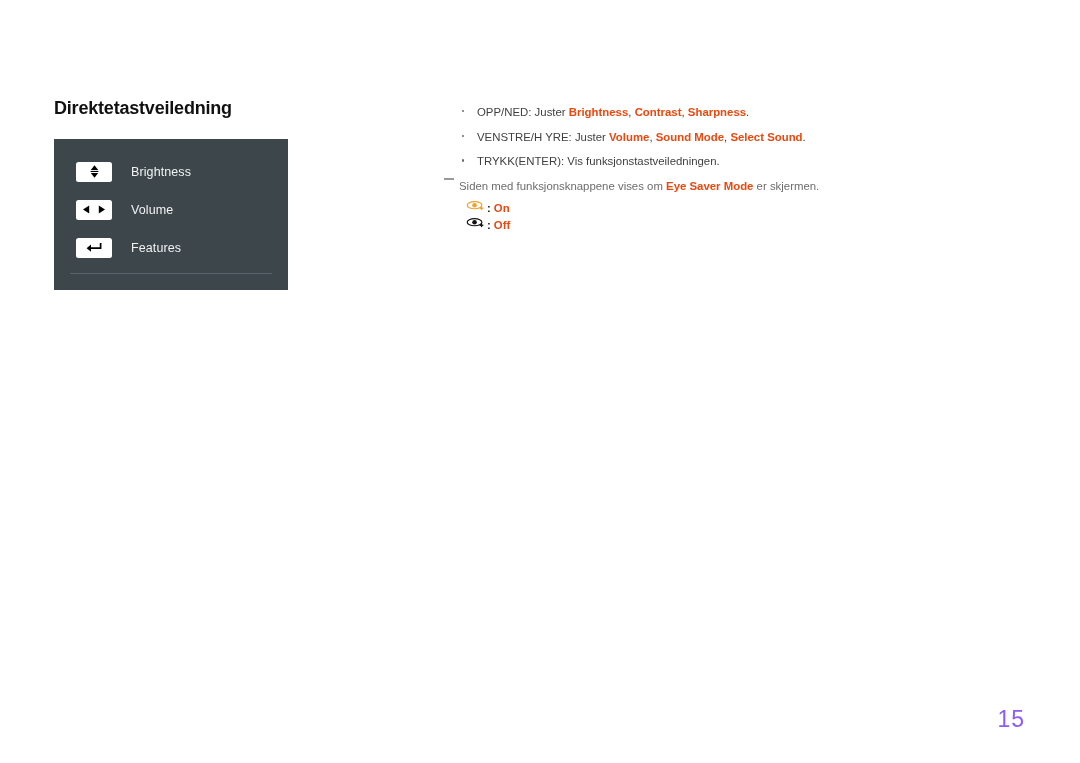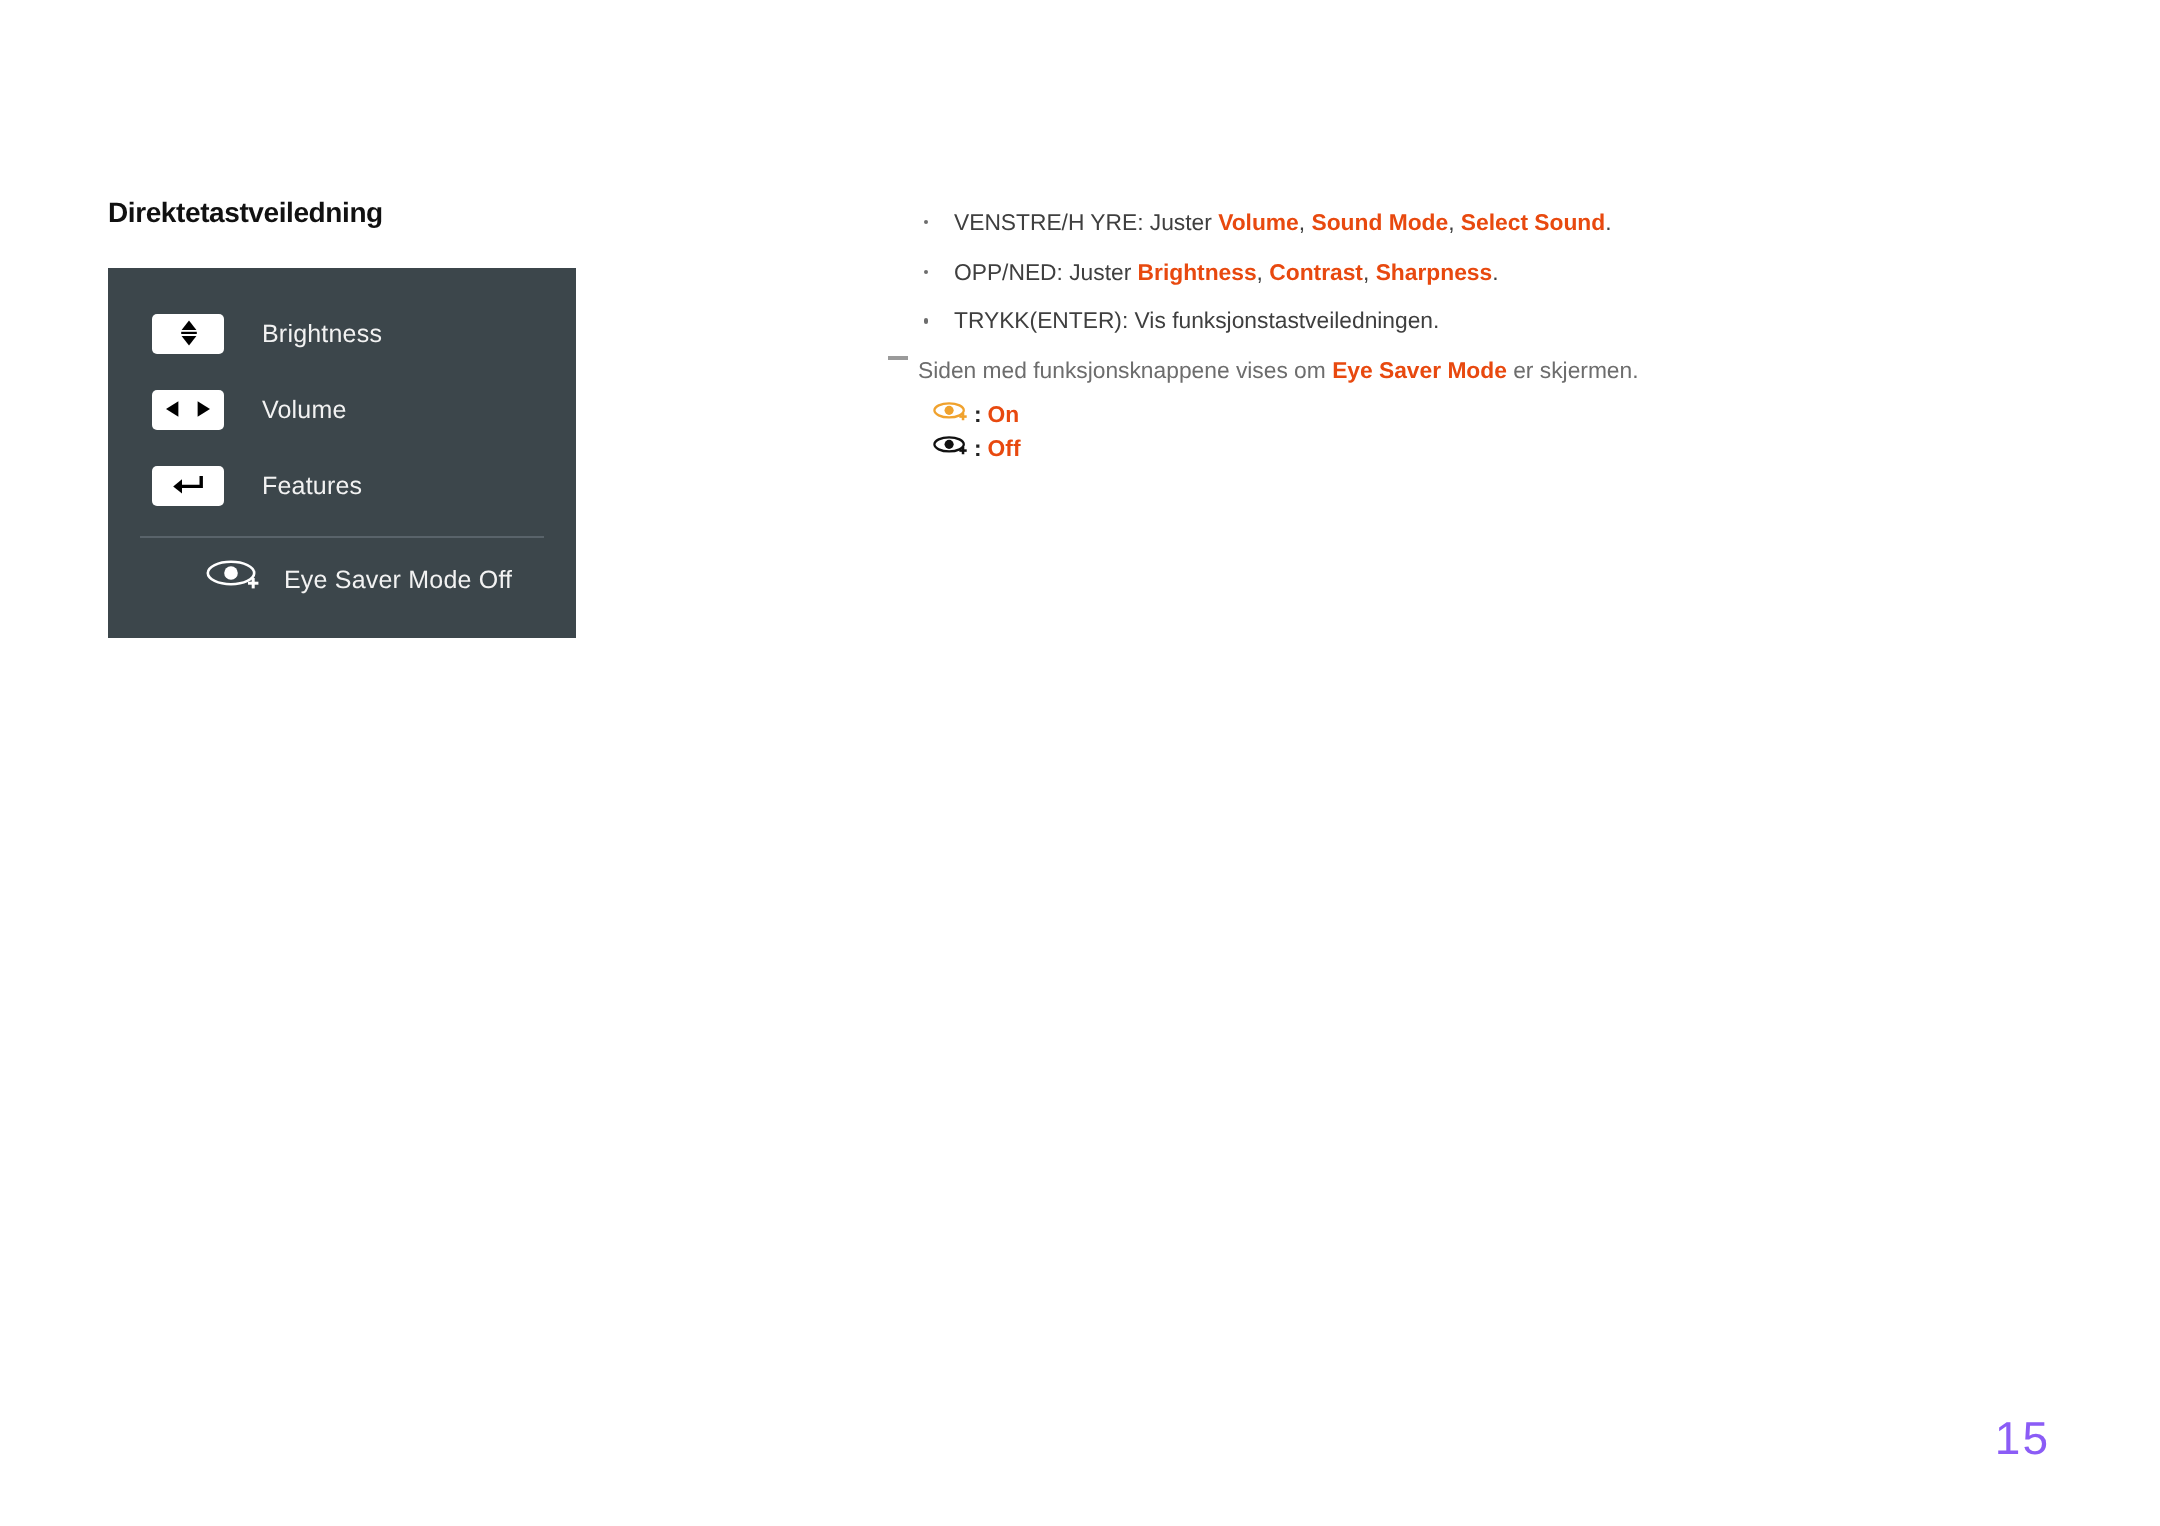--- a/index.html
+++ b/index.html
@@ -25,21 +25,21 @@
 
   
   .left-col {
     position: absolute;
     left: 54px;
     top: 98px;
     width: 340px;
   }
 
   .page-title {
-    font-size: 14px;
+    font-size: 18px;
     font-weight: bold;
     letter-spacing: -0.2px;
     color: #111111;
     margin: 0 0 19px 0;
     line-height: 1.2;
   }
 
   .osd-panel {
     width: 234px;
     background: #3c464b;
@@ -211,48 +211,35 @@
           <svg width="18" height="13" viewBox="0 0 18 13" aria-hidden="true">
             <path d="M15.6 2.0 L15.6 7.2 L5.4 7.2" stroke="#000000" stroke-width="1.7" fill="none"></path>
             <polygon points="6.0,3.6 6.0,10.8 1.6,7.2" fill="#000000"></polygon>
           </svg>
         </div>
         <span class="osd-label">Features</span>
       </div>
 
       <div class="osd-divider"></div>
 
-      <div class="osd-row-eye">
-        <span>
-          <svg width="30" height="18" viewBox="0 0 30 18" aria-hidden="true">
-            <ellipse cx="13.5" cy="8.5" rx="11.6" ry="5.6" fill="none" stroke="#ffffff" stroke-width="1.3"></ellipse>
-            <circle cx="13.5" cy="8.5" r="3.4" fill="#ffffff"></circle>
-            <g stroke="#ffffff" stroke-width="1.5">
-              <line x1="22.0" y1="13.6" x2="27.2" y2="13.6"></line>
-              <line x1="24.6" y1="11.0" x2="24.6" y2="16.2"></line>
-            </g>
-          </svg>
-        </span>
-        <span class="osd-label">Eye Saver Mode Off</span>
-      </div>
 
     </div>
   </div>
 
   <div class="right-col">
 
 
     <ul class="bullet-list">
 
       <li>
+        <span class="dot"></span><span>OPP/NED: Juster </span><span class="hl">Brightness</span><span>, </span><span class="hl">Contrast</span><span>, </span><span class="hl">Sharpness</span><span>.</span>
+      </li>
+
+      <li>
         <span class="dot"></span><span>VENSTRE/H YRE: Juster </span><span class="hl">Volume</span><span>, </span><span class="hl">Sound Mode</span><span>, </span><span class="hl">Select Sound</span><span>.</span>
-      </li>
-
-      <li>
-        <span class="dot"></span><span>OPP/NED: Juster </span><span class="hl">Brightness</span><span>, </span><span class="hl">Contrast</span><span>, </span><span class="hl">Sharpness</span><span>.</span>
       </li>
 
       <li>
         <span class="dot"></span><span>TRYKK(ENTER): Vis funksjonstastveiledningen.</span>
       </li>
 
     </ul>
 
     <div class="note note2">
       <span class="dash"></span>

